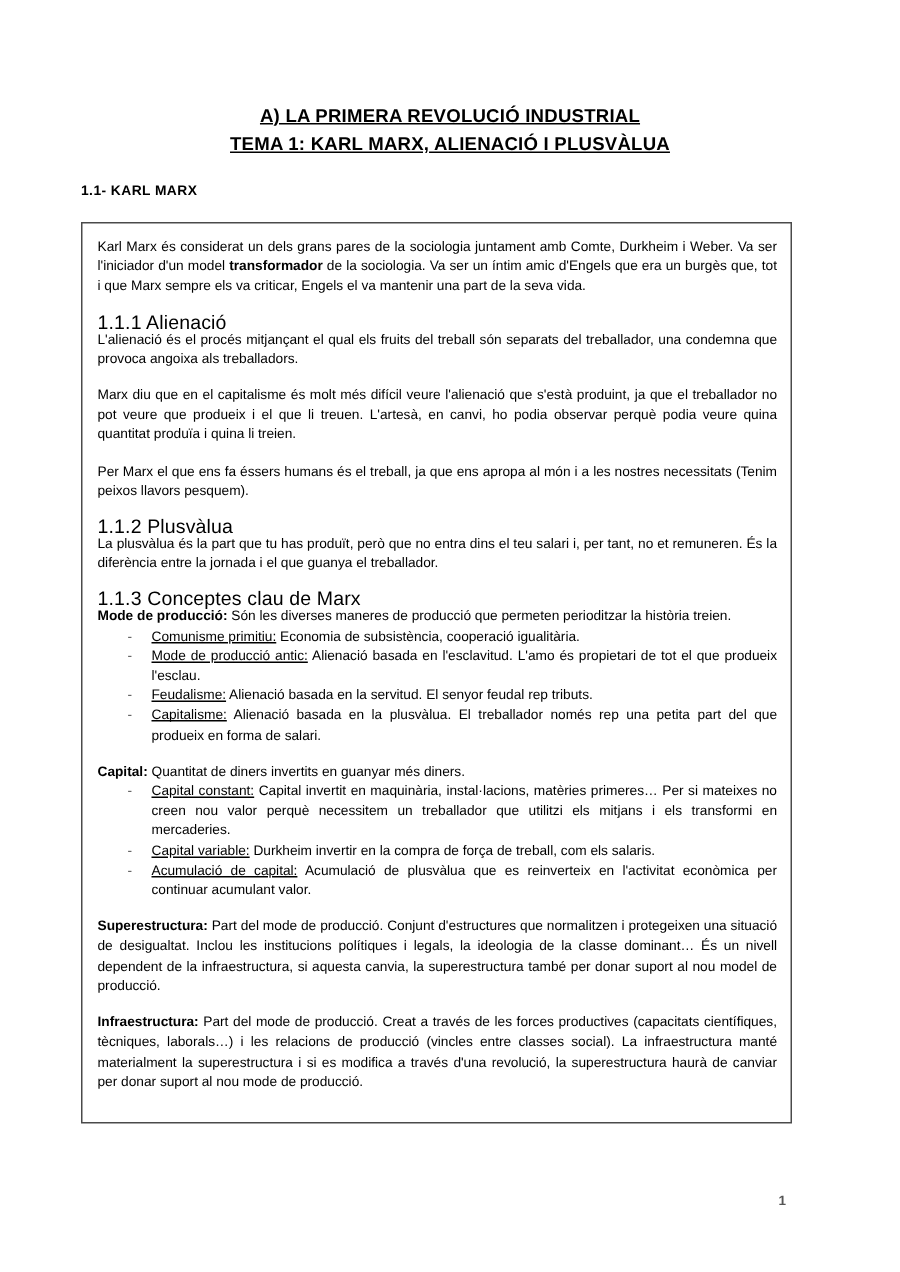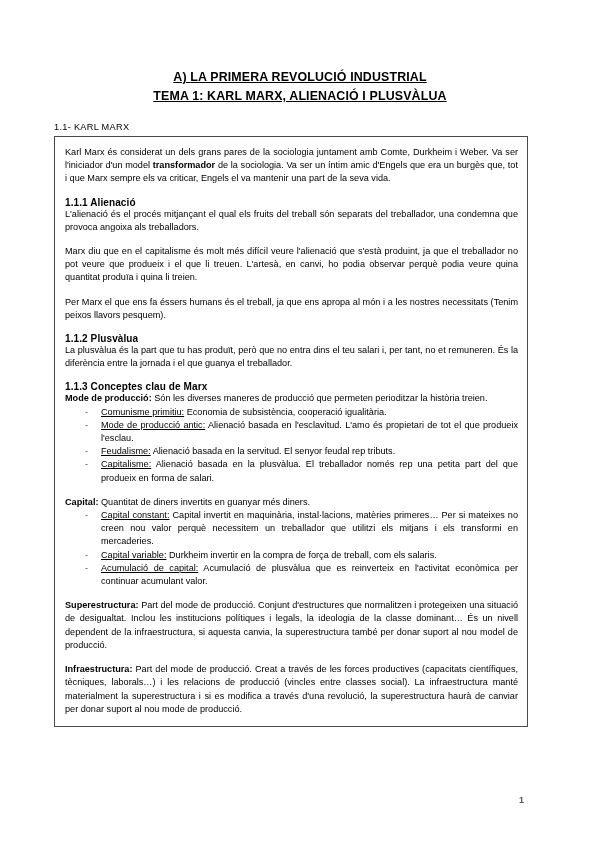--- a/index.html
+++ b/index.html
@@ -36,55 +36,55 @@
     letter-spacing: 0.15px;
     line-height: 18px;
     margin: 0;
   }
   .doc-title + .doc-title {
     margin-top: 1px;
   }
 
   
   .section-heading {
-    margin: 17px 0 4px 54px;
+    margin: 17px 0 16px 54px;
     font-size: 9.2px;
-    font-weight: normal;
+    font-weight: bold;
     letter-spacing: 0.3px;
   }
 
   
   .content-box {
     margin: 0 1px 0 54px;
     width: 474px;
     box-sizing: border-box;
     border: 1.3px solid #4a4a4a;
-    padding: 9px 9px 10px 10px;
+    padding: 9px 9px 20px 10px;
   }
 
   
   p.body, .para {
     margin: 0;
     font-size: 9.15px;
     line-height: 13.2px;
     text-align: justify;
     hyphens: none;
   }
   .para + .para {
     margin-top: 11px;
   }
   .para.tight {
     margin-top: 0;
   }
 
   .subhead {
     margin: 0;
-    font-size: 10px;
+    font-size: 13px;
     line-height: 11px;
-    font-weight: bold;
+    font-weight: normal;
     letter-spacing: 0.1px;
   }
   .spacer-sm { height: 11px; }
 
   b, .bold { font-weight: bold; }
   .u { text-decoration: underline; }
 
   
   ul.dash-list {
     list-style: none;

